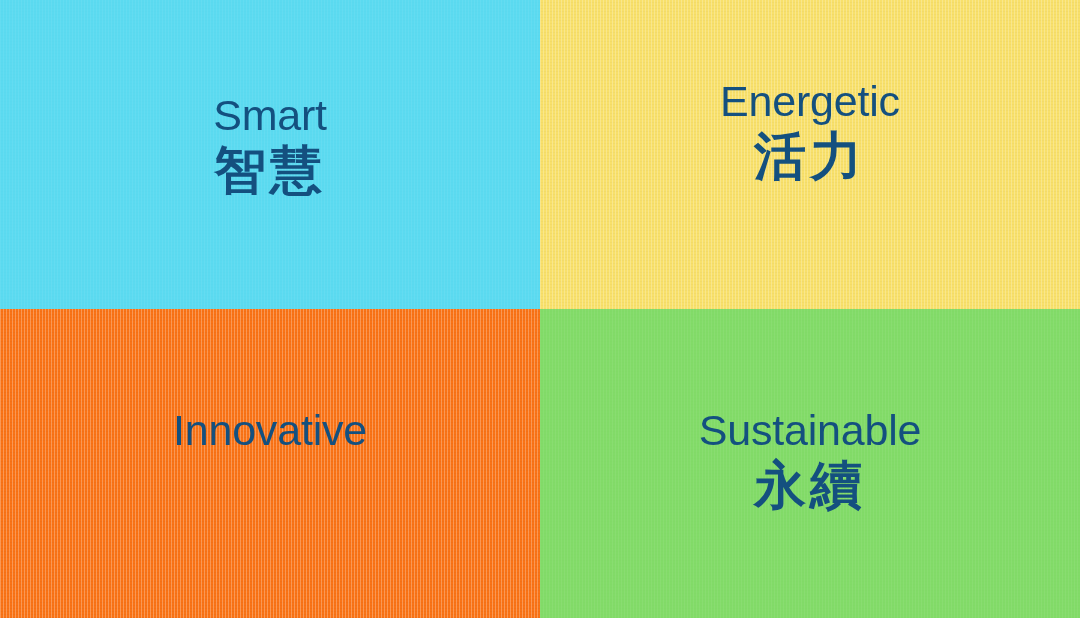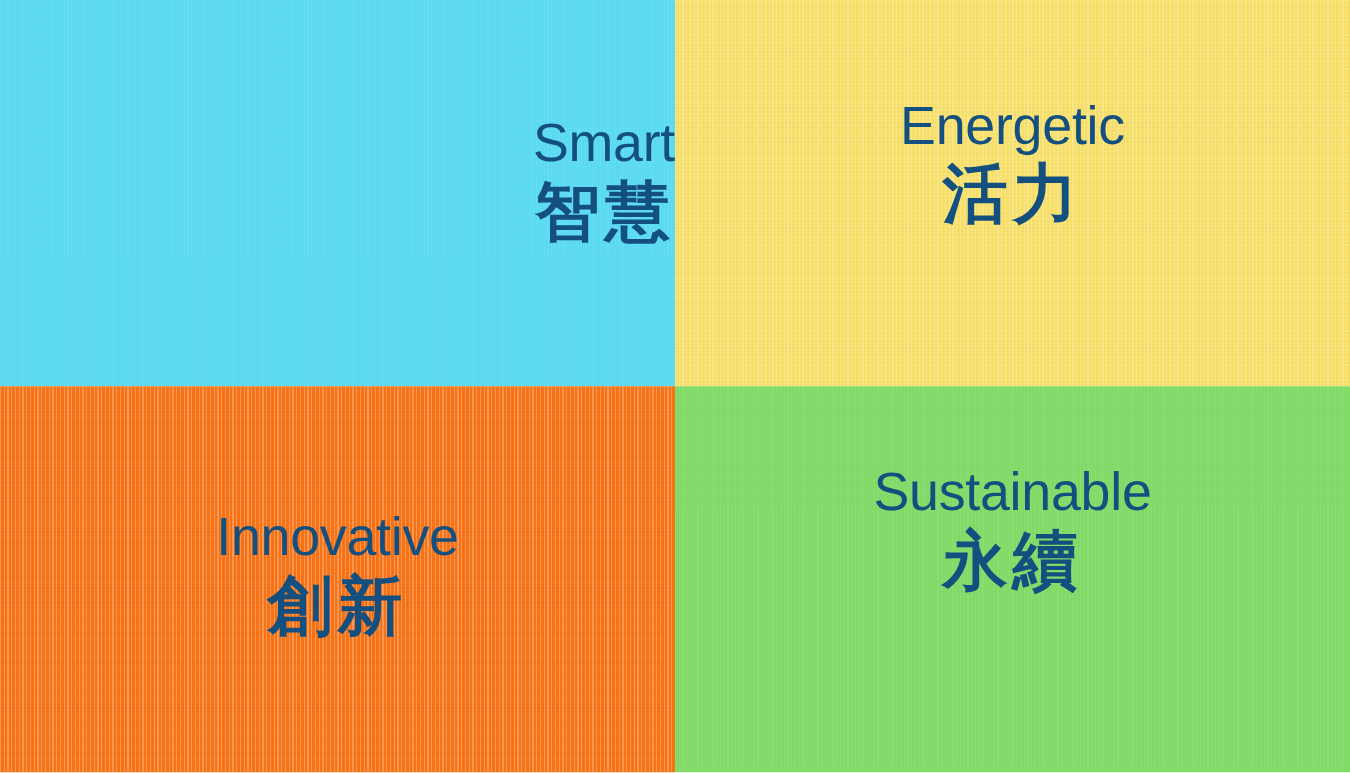--- a/index.html
+++ b/index.html
@@ -74,24 +74,24 @@
   .label-zh {
     font-family: "DejaVu Sans", "Liberation Sans", sans-serif;
     font-size: 52px;
     line-height: 1.05;
     font-weight: 700;
     letter-spacing: 4px;
     white-space: nowrap;
     margin-top: 6px;
   }
   
-  .q-cyan   .label-block { padding-top: 94px; align-items: flex-end; }
+  .q-cyan   .label-block { padding-top: 94px; }
   .q-yellow .label-block { padding-top: 80px; }
   .q-purple .label-block { padding-top: 100px; }
-  .q-green  .label-block { padding-top: 64px; }
+  .q-green  .label-block { padding-top: 100px; }
 </style>
 </head>
 <body>
 
 <div id="stage" style="color: rgb(20, 80, 127); width: 1080px; height: 618px;">
   <div class="grid">
 
     <div class="quadrant q-cyan" style="background-color: rgb(91, 218, 240);">
       <div class="texture"></div>
       <div class="label-block">
@@ -105,21 +105,20 @@
       <div class="label-block">
         <div class="label-en">Energetic</div>
         <div class="label-zh">活力</div>
       </div>
     </div>
 
     <div class="quadrant q-purple" style="background-color: #f97316;">
       <div class="texture"></div>
       <div class="label-block">
         <div class="label-en">Innovative</div>
-        <div class="label-zh">創新</div>
       </div>
     </div>
 
     <div class="quadrant q-green" style="background-color: rgb(130, 219, 104);">
       <div class="texture"></div>
       <div class="label-block">
         <div class="label-en">Sustainable</div>
         <div class="label-zh">永續</div>
       </div>
     </div>

